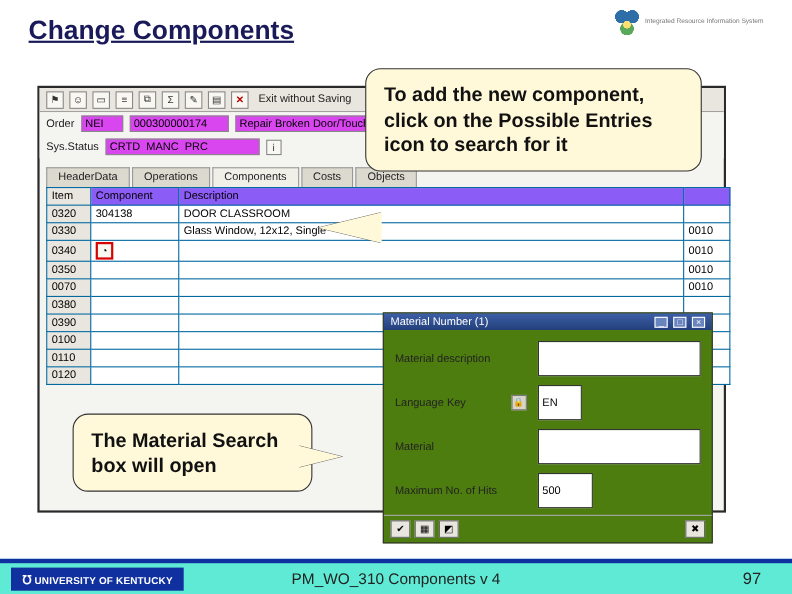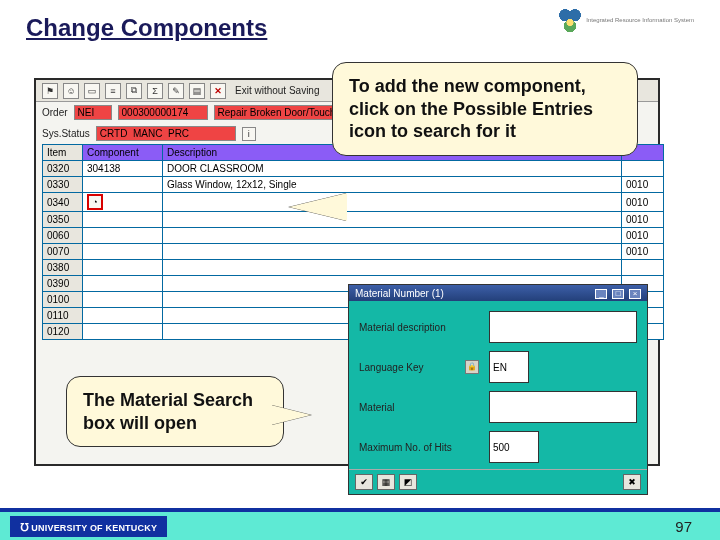--- a/index.html
+++ b/index.html
@@ -62,21 +62,21 @@
 
   .order-row {
     display: flex; align-items: center; gap: 6px;
     padding: 3px 6px;
     font-size: 10px;
     background: #f4f4f0;
   }
   .order-row input, .status-row input {
     font-family: inherit; font-size: 10px;
     border: 1px solid #888; padding: 1px 3px; height: 15px;
-    background: #ef4444;
+    background: #d946ef;
   }
   .lbl { color: #222; }
   .repair-field { width: 160px; }
   .tiny-field { width: 90px; }
   .chk { width: 12px; height: 12px; border: 1px solid #666; display: inline-block; vertical-align: middle; }
 
   .tabs {
     display: flex; gap: 2px;
     margin: 8px 0 0 6px;
     font-size: 10px;
@@ -143,21 +143,21 @@
     right: -38px; top: 28px;
     border: 10px solid transparent;
     border-left: 40px solid #fff9da;
     filter: drop-shadow(1px 0 0 #333);
   }
 
   .search-dialog {
     position: absolute;
     right: 10px; top: 204px;
     width: 300px;
-    background: #14b8a6;
+    background: #4d7c0f;
     border: 1px solid #333;
     font-size: 10px;
   }
   .sd-title {
     background: linear-gradient(#3d5fa8, #23407a);
     color: #fff; font-size: 10px;
     padding: 2px 6px;
     display: flex; justify-content: space-between; align-items: center;
   }
   .sd-winbtns span {
@@ -260,20 +260,27 @@
     <span class="chk"></span>
     <span class="lbl">NEN</span>
   </div>
 
   <div class="order-row status-row">
     <span class="lbl">Sys.Status</span>
     <input style="width: 140px;" value="CRTD  MANC  PRC">
     <span class="tb-btn" style="width:14px;height:14px">i</span>
   </div>
 
+  <div class="tabs">
+    <div class="tab">HeaderData</div>
+    <div class="tab">Operations</div>
+    <div class="tab active">Components</div>
+    <div class="tab">Costs</div>
+    <div class="tab">Objects</div>
+  </div>
 
   <table class="grid">
     <tbody>
         <tr>
       <th class="item-col">Item</th>
       <th style="width:80px">Component</th>
       <th>Description</th>
       <th style="width:42px"></th>
     </tr>
     <tr>
@@ -291,26 +298,20 @@
     <tr>
       <td class="item-col">0340</td>
       <td>
         <span class="entries-icon">◔</span>
       </td>
       <td></td>
       <td>0010</td>
     </tr>
     <tr>
           <td class="item-col">0350</td>
-          <td></td>
-          <td></td>
-          <td>0010</td>
-        </tr>
-    <tr>
-          <td class="item-col">0060</td>
           <td></td>
           <td></td>
           <td>0010</td>
         </tr>
     <tr>
           <td class="item-col">0070</td>
           <td></td>
           <td></td>
           <td>0010</td>
         </tr>
@@ -382,14 +383,15 @@
   </div>
 </div>
 
 <div class="callout callout-1">To add the new component, click on the Possible Entries icon to search for it</div>
 <div class="callout callout-2">The Material Search box will open</div>
 
 <div class="footer-bar">
   <span class="uk-logo">
     <span style="font-size:11px">℧</span> <span>UNIVERSITY OF KENTUCKY</span>
   </span>
+  <span class="footer-center">PM_WO_310 Components v 4</span>
   <span class="footer-right">97</span>
 </div>
 
 </body></html>

